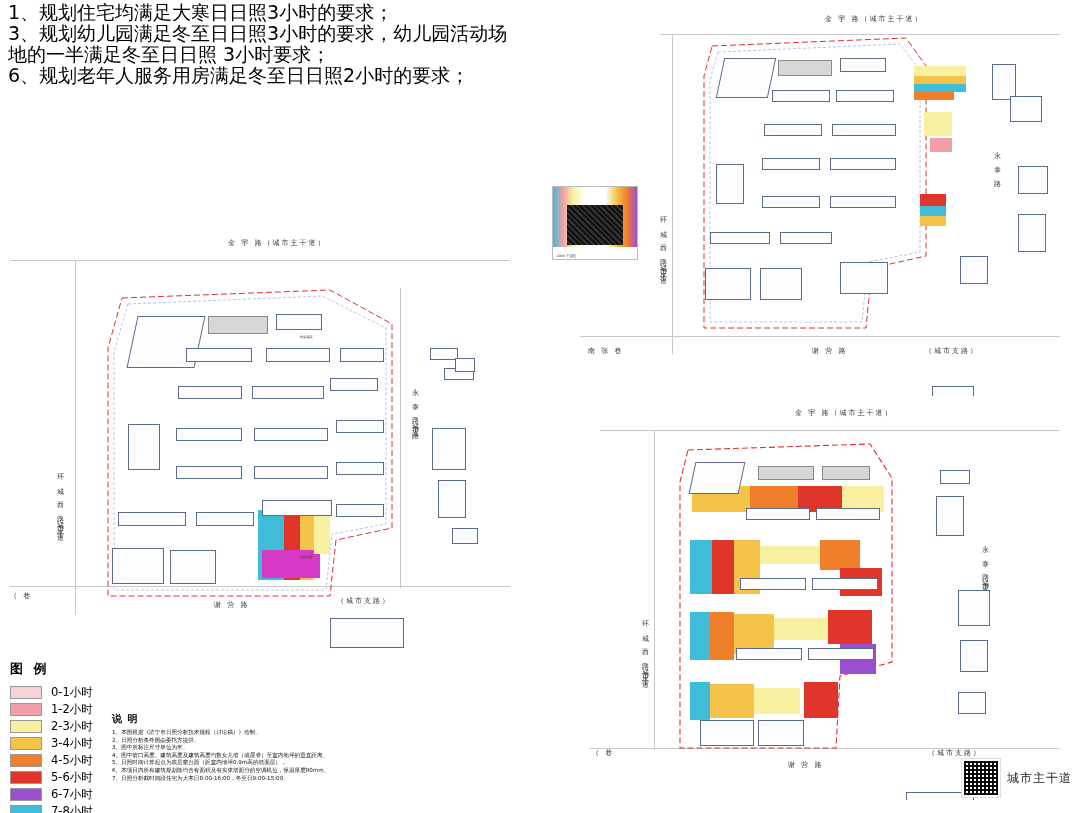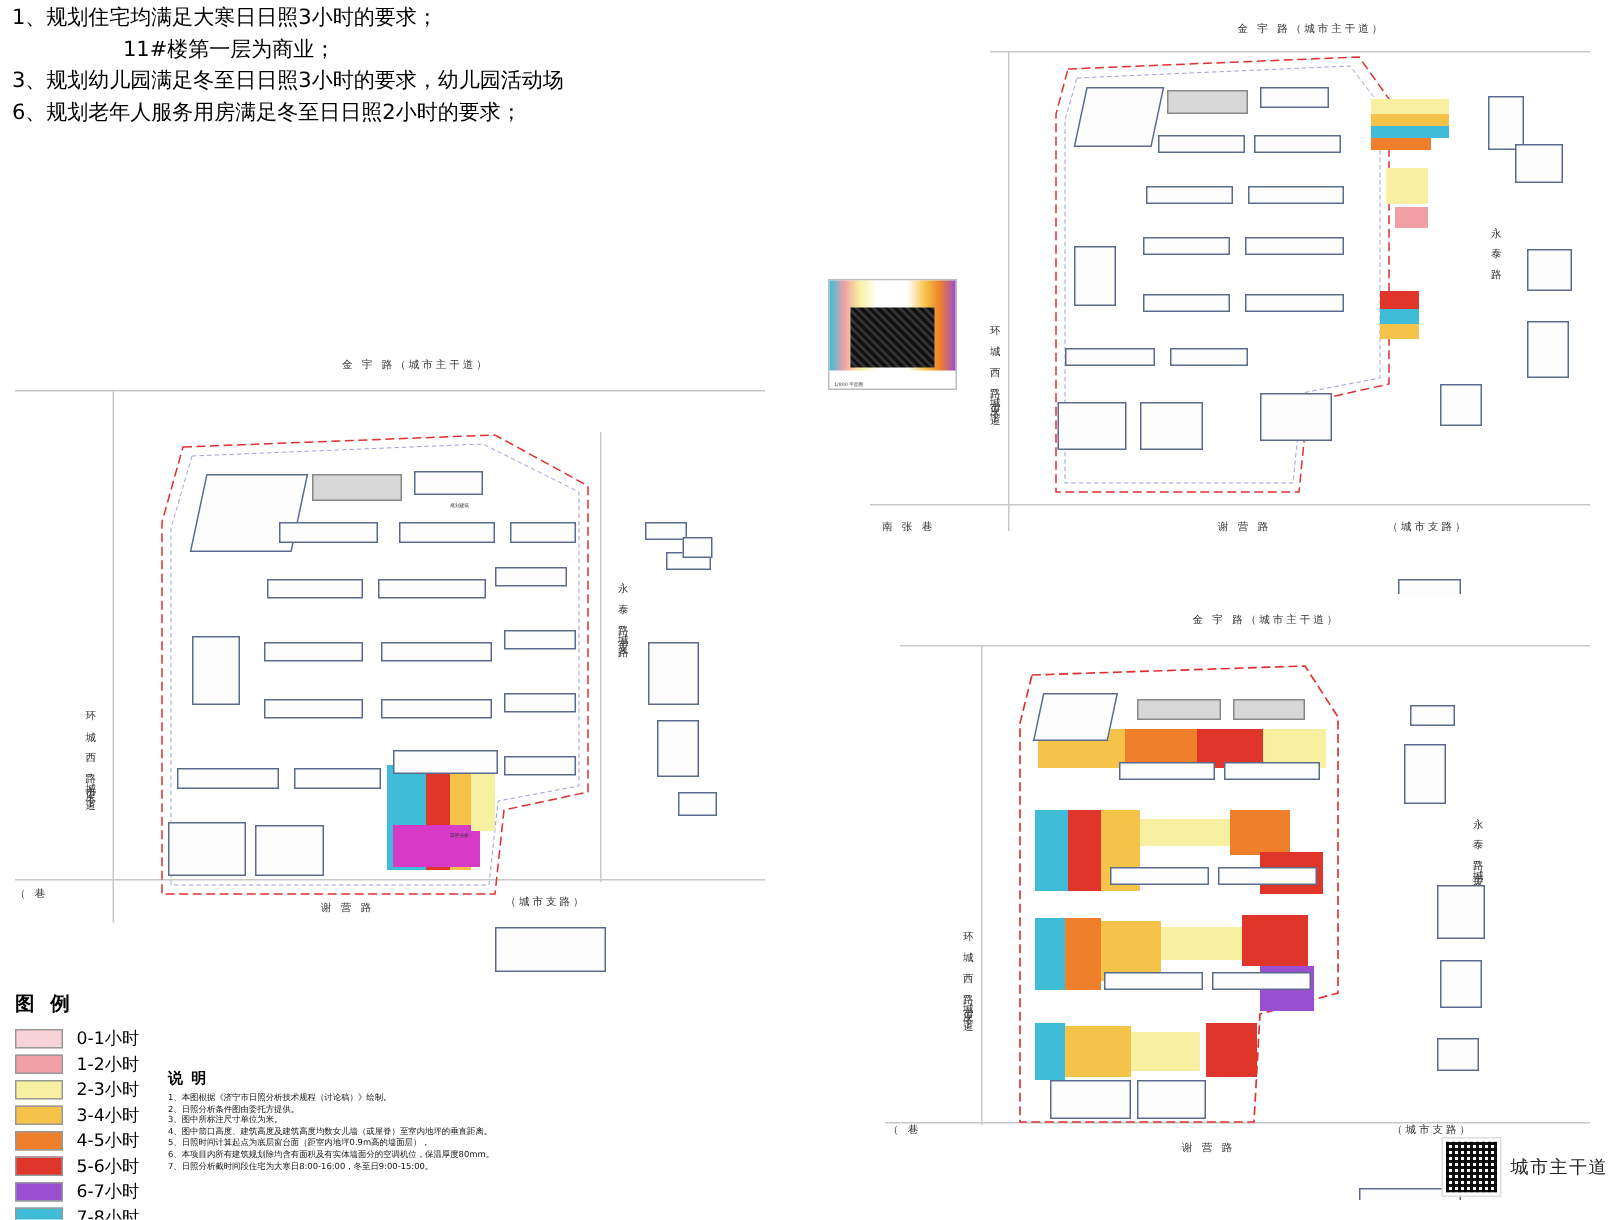--- a/index.html
+++ b/index.html
@@ -9,21 +9,21 @@
     font-family:"DejaVu Sans","Liberation Sans",sans-serif;
     color:#000;
     position:relative;
     overflow:hidden;
   }
   .abs{position:absolute;}
 
   
   #notes{left:8px;top:2px;width:520px;}
   #notes .title{font-size:14px;font-weight:bold;margin-bottom:5px;letter-spacing:.5px;}
-  #notes .line{font-size:14px;line-height:21px;white-space:pre;}
+  #notes .line{font-size:19px;line-height:21px;white-space:pre;}
   #notes .indent1{padding-left:26px;}
   #notes .indent2{padding-left:74px;}
 
   
   .plan{background:#fff;border:0;overflow:hidden;}
   .plan .road-label{
     font-size:7px;color:#333;letter-spacing:2px;white-space:nowrap;
   }
   .plan .road-label.vert{
     writing-mode:vertical-rl;text-orientation:upright;letter-spacing:3px;
@@ -70,22 +70,22 @@
      repeating-linear-gradient(0deg,#111 0 2px,#fff 2px 4px),
      repeating-linear-gradient(90deg,#111 0 2px,transparent 2px 4px);
      background-blend-mode:multiply;border:2px solid #fff;outline:1px solid #ddd;}
   #wm .wmtext{font-size:12px;color:#222;margin-left:7px;letter-spacing:1px;}
 </style>
 </head>
 <body>
 
 <div class="abs" id="notes">
   <div class="line">1、规划住宅均满足大寒日日照3小时的要求；</div>
-  <div class="line indent2">11#楼第一层为商业；</div>
   <div class="line">3、规划幼儿园满足冬至日日照3小时的要求，幼儿园活动场</div>
+  <div class="line">地的一半满足冬至日日照 3小时要求；</div>
   <div class="line">6、规划老年人服务用房满足冬至日日照2小时的要求；</div>
 </div>
 
 <div class="abs plan" id="planA" style="left:0px;top:228px;width:520px;height:430px;">
 
   <div class="abs road-label" style="left:228px;top:10px;">金 宇 路（城市主干道）</div>
   <div class="abs road-label vert" style="left:55px;top:240px;">环 城 西 路（城市次干道）</div>
   <div class="abs road-label vert" style="left:410px;top:155px;">永 泰 路（城市支路）</div>
   <div class="abs road-label" style="left:214px;top:372px;">谢 营 路</div>
   <div class="abs road-label" style="left:337px;top:368px;">（城市支路）</div>

